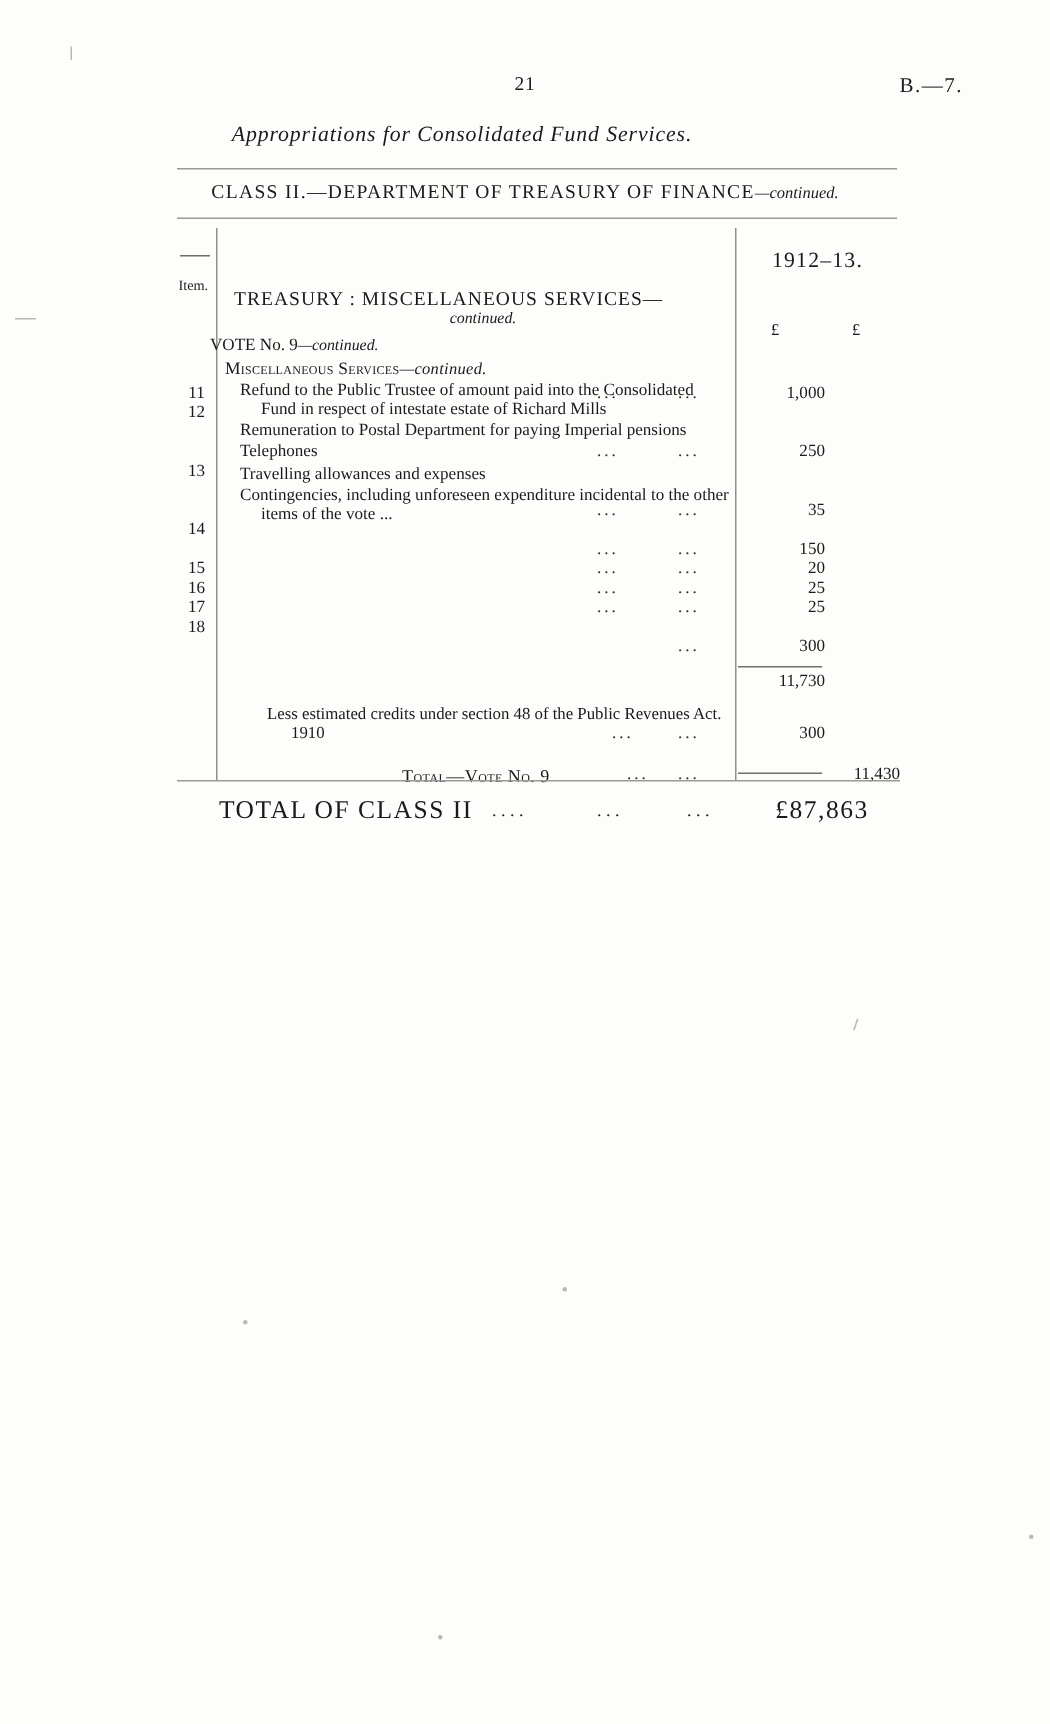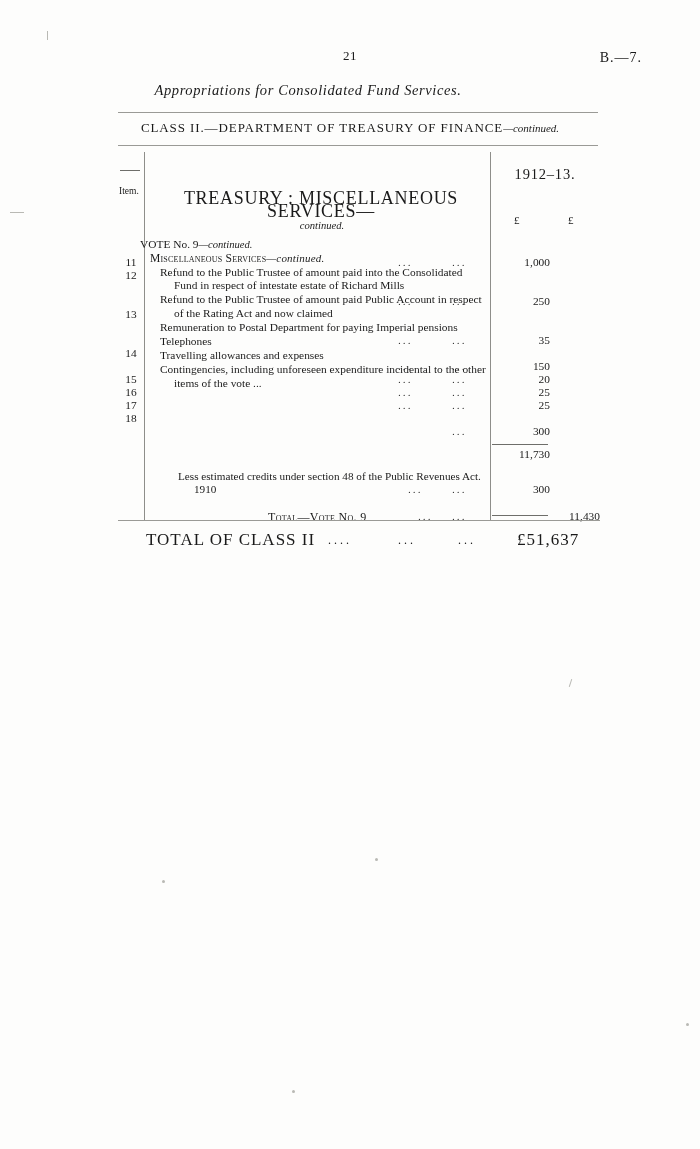--- a/index.html
+++ b/index.html
@@ -143,23 +143,23 @@
   
   .body-col {
     position: absolute;
     left: 30px;
     top: 40px;
     width: 338px;
     font-size: 11.4px;
     line-height: 13.2px;
   }
   .center-head {
-    text-align: center;
+    text-align: left;
     letter-spacing: .7px;
-    font-size: 18px;
+    font-size: 13px;
     margin-left: 8px;
   }
   .center-sub {
     text-align: center;
     font-style: italic;
     font-size: 10.6px;
     margin-left: 10px;
     margin-top: 1px;
   }
   .vote-line {
@@ -346,25 +346,20 @@
         <span class="smallcaps">Miscellaneous Services</span><i>—continued.</i>
       </div>
 
 
       <div class="row">
         <span class="label">
           <span class="hang">Refund to the Public Trustee of amount paid into the Consolidated Fund in respect of intestate estate of Richard Mills</span>
         </span>
       </div>
 
-      <div class="row">
-        <span class="label">
-          <span class="hang">Refund to the Public Trustee of amount paid Public Account in respect of the Rating Act and now claimed</span>
-        </span>
-      </div>
 
       <div class="row">
         <span class="label">
           <span class="hang">Remuneration to Postal Department for paying Imperial pensions</span>
         </span>
       </div>
 
 
       <div class="row">
         <span class="label">
@@ -439,16 +434,16 @@
 
   </div>
 
   <div class="rule-bottom"></div>
 
   <div class="class-total">
     <span class="ct-label">TOTAL OF CLASS II</span>
     <span class="ct-dots">....</span>
     <span class="ct-dots" style="left:280px;">...</span>
     <span class="ct-dots" style="left:340px;">...</span>
-    <span class="ct-amt">£51,637</span>
+    <span class="ct-amt">£87,863</span>
   </div>
 
 </div>
 
 </body></html>

